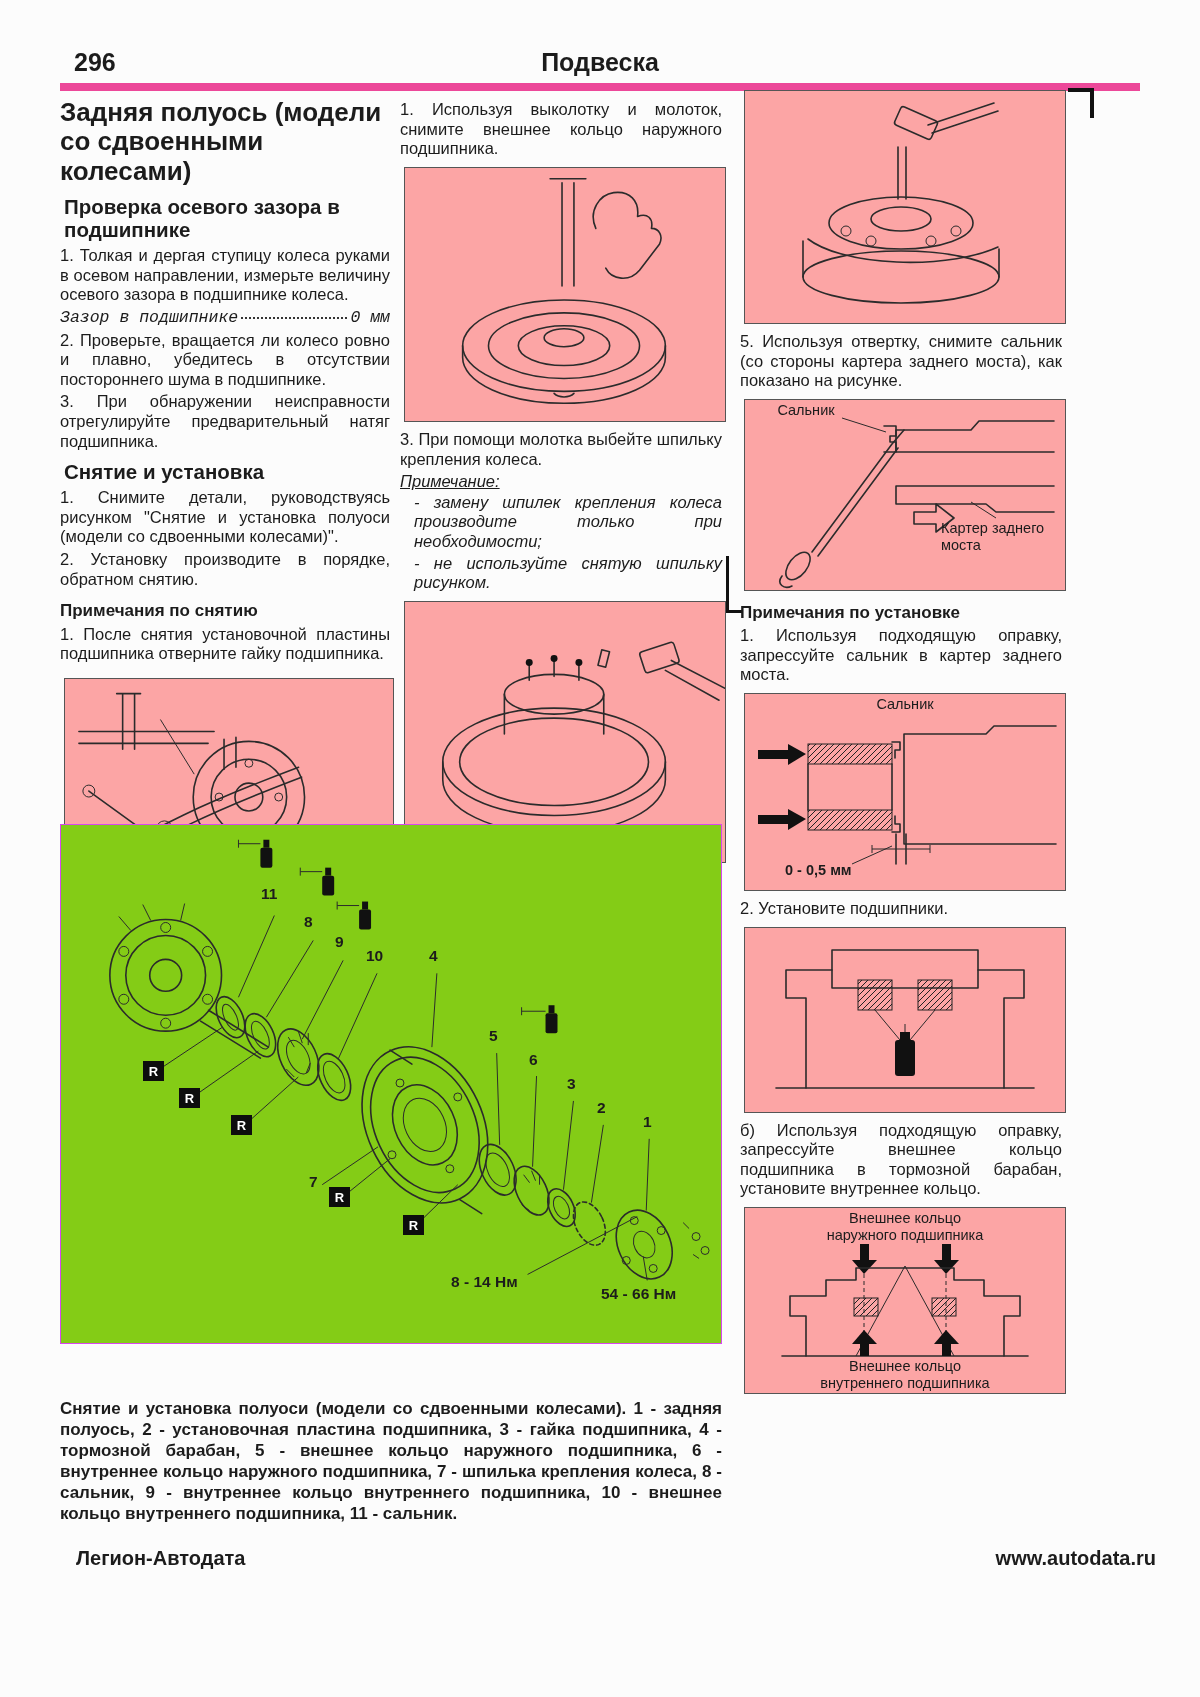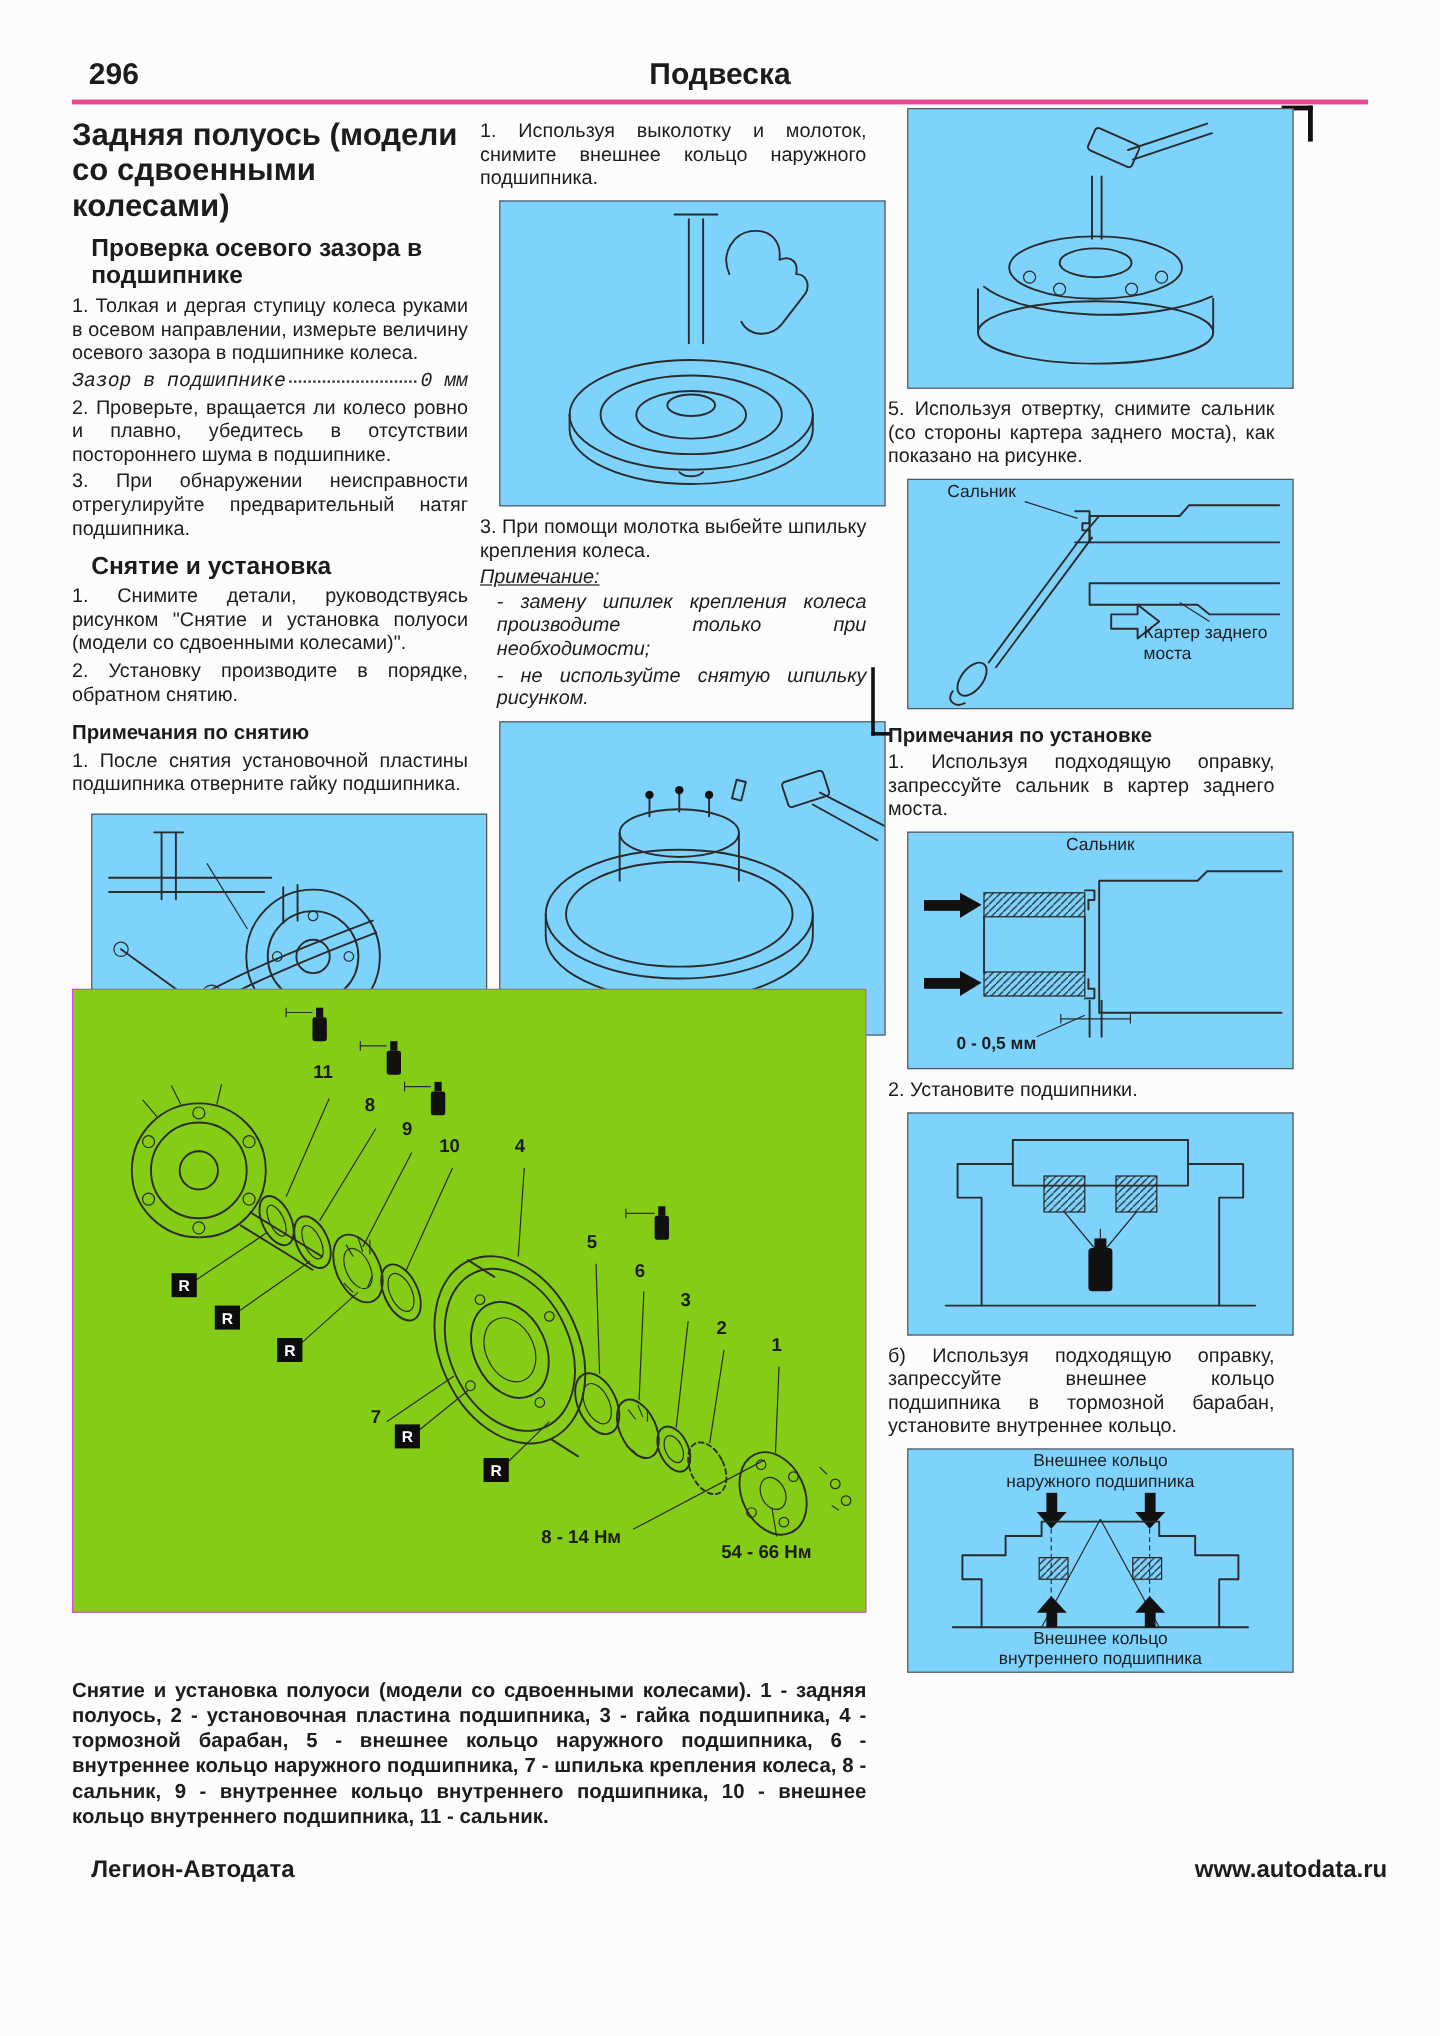--- a/index.html
+++ b/index.html
@@ -1,37 +1,37 @@
 <!DOCTYPE html>
 <html lang="ru"><head>
 <meta charset="utf-8">
 <style>
   html,body{margin:0;padding:0;background:#e9e9e9;}
   .page{position:relative;width:1200px;height:1697px;margin:0 auto;background:#fcfcfc;
         font-family:"Liberation Sans","DejaVu Sans",sans-serif;color:#1c1c1c;overflow:hidden;}
   
-  .hdr{position:absolute;left:60px;top:48px;width:1080px;border-bottom:4px solid #ec4899;padding-bottom:6px;}
+  .hdr{position:absolute;left:60px;top:48px;width:1080px;border-bottom:8px solid #ec4899;padding-bottom:6px;}
   .hdr .num{position:absolute;left:14px;top:0;font-size:25px;font-weight:bold;}
   .hdr .ttl{text-align:center;font-size:25px;font-weight:bold;}
   
   .col{position:absolute;font-size:16.5px;line-height:1.19;text-align:justify;}
   .col-left{left:60px;top:98px;width:330px;}
   .col-mid{left:400px;top:100px;width:322px;}
   .col-right{left:740px;top:90px;width:322px;}
   h1.t{font-size:26px;line-height:1.13;margin:0 0 6px 0;text-align:left;}
-  h2.t{font-size:20.5px;line-height:1.12;margin:10px 0 4px 16px;text-align:left;}
+  h2.t{font-size:20.5px;line-height:1.12;margin:10px 0 4px 4px;text-align:left;}
   h3.t{font-size:17px;margin:12px 0 3px 0;text-align:left;}
   p.b{margin:0 0 3px 0;}
   .specline{display:flex;align-items:baseline;font-style:italic;margin:2px 0 3px 0;font-family:Liberation Mono, monospace;}
   .specline .dots{flex:1;border-bottom:2px dotted #333;margin:0 3px;transform:translateY(-3px);}
   .note-h{font-style:italic;text-decoration:underline;margin:2px 0 1px 0;}
   .note-i{font-style:italic;padding-left:14px;margin:0 0 2px 0;}
   .indent{padding-left:14px;}
   
-  .fig{position:relative;border:1px solid #555;background:#7dd3fc;margin:8px 16px;}
+  .fig{position:relative;border:1px solid #555;background:#fca5a5;margin:8px 4px;}
   .fig svg{display:block;}
   .flabel{position:absolute;font-size:14.5px;line-height:1.15;text-align:center;}
   .stroke{fill:none;stroke:#2b2b2b;stroke-width:1.6;stroke-linecap:round;stroke-linejoin:round;}
   .thin{fill:none;stroke:#2b2b2b;stroke-width:1;}
   .blk{fill:#111;stroke:none;}
   
   .exploded{position:absolute;left:60px;top:824px;width:660px;height:518px;border:1px solid #d946ef;background:#84cc16;}
   .callout{position:absolute;font-size:15.5px;font-weight:bold;}
   .rbox{position:absolute;width:21px;height:20px;background:#0d0d0d;color:#fff;font-size:13px;font-weight:bold;
         display:flex;align-items:center;justify-content:center;}

